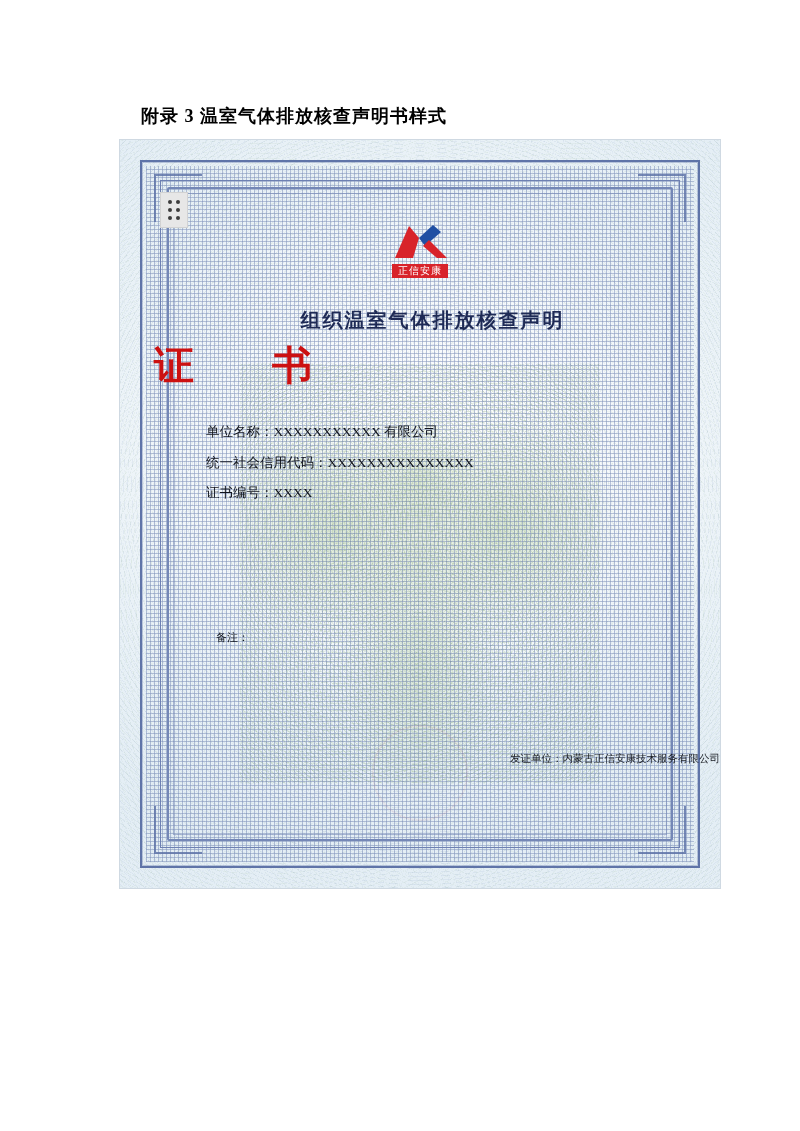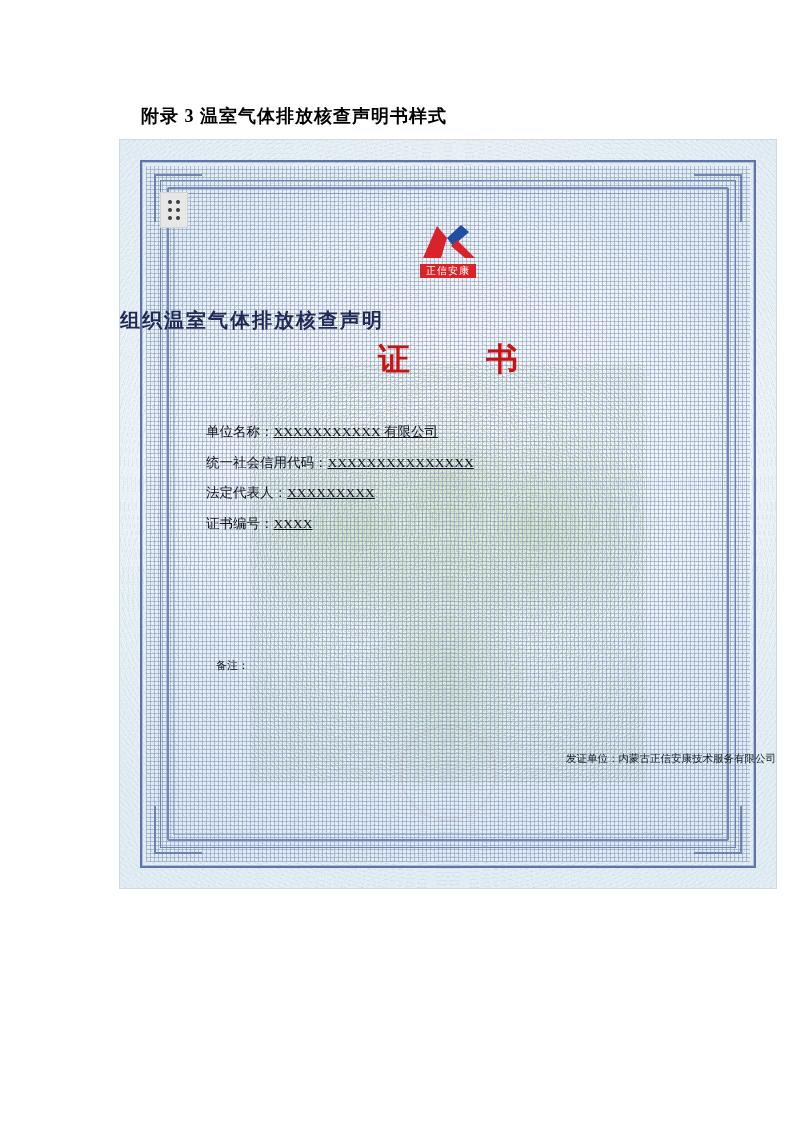--- a/index.html
+++ b/index.html
@@ -27,21 +27,21 @@
     letter-spacing: 1px;
     white-space: nowrap;
     padding-left: 28px;
   }
 
   
   .cert-wrap {
     position: absolute;
     left: 120px;
     top: 140px;
-    width: 656px;
+    width: 600px;
     height: 748px;
     background:
       radial-gradient(ellipse 78% 55% at 50% 42%, #ffffff 0%, #f4f8fb 45%, #eaf2f7 70%, #e4eef5 100%),
       linear-gradient(180deg, #e9f1f6 0%, #e3eef4 100%);
     box-shadow: 0 0 0 1px #cfd9e2;
     overflow: hidden;
   }
 
   
   .guilloche {
@@ -181,35 +181,35 @@
     font-size: 10px;
     letter-spacing: 1px;
     padding: 1px 6px 2px;
     line-height: 1.1;
   }
 
   .cert-title {
     position: absolute;
     left: 0; right: 0;
     top: 167px;
-    text-align: left;
+    text-align: center;
     font-family: "Liberation Serif", "DejaVu Serif", serif;
     font-weight: bold;
     font-size: 20px;
     letter-spacing: 2px;
     color: #1e2a55;
+    padding-left: 25px;
   }
   .cert-bigtitle {
     position: absolute;
     left: 0; right: 0;
     top: 198px;
-    text-align: center;
     font-family: "Liberation Serif", "DejaVu Serif", serif;
     font-weight: bold;
-    font-size: 32px;
+    font-size: 40px;
     letter-spacing: 34px;
     text-indent: 34px;
     color: #cc1111;
   }
 
   .fields {
     position: absolute;
     left: 86px;
     top: 285px;
     right: 60px;
@@ -220,30 +220,28 @@
     margin-bottom: 17px;
     color: #10131c;
     white-space: nowrap;
     font-family: "Liberation Serif", "DejaVu Serif", serif;
   }
   .field-label {
     font-weight: normal;
   }
   .field-value {
     font-family: "Liberation Serif", "DejaVu Serif", serif;
-    text-decoration: underline;
   }
 
   .remark {
     position: absolute;
     left: 96px;
     top: 490px;
     font-size: 11px;
     color: #10131c;
-    margin-top: 28px;
   }
 
   .issuer {
     position: absolute;
     left: 0; right: 0;
     top: 612px;
     text-align: right;
     font-size: 10.5px;
     color: #1a1d24;
   }
@@ -311,23 +309,20 @@
     <div class="cert-bigtitle">证  书</div>
 
     <div class="fields">
       <div class="field-row">
         <span class="field-label">单位名称：</span><span class="field-value">XXXXXXXXXXX 有限公司</span>
       </div>
       <div class="field-row">
         <span class="field-label">统一社会信用代码：</span><span class="field-value">XXXXXXXXXXXXXXX</span>
       </div>
       <div class="field-row">
-        <span class="field-label">法定代表人：</span><span class="field-value">XXXXXXXXX</span>
-      </div>
-      <div class="field-row">
         <span class="field-label">证书编号：</span><span class="field-value">XXXX</span>
       </div>
     </div>
 
     <div class="remark">备注：</div>
 
     <div class="seal"></div>
 
     <div class="issuer">发证单位：内蒙古正信安康技术服务有限公司</div>
 

